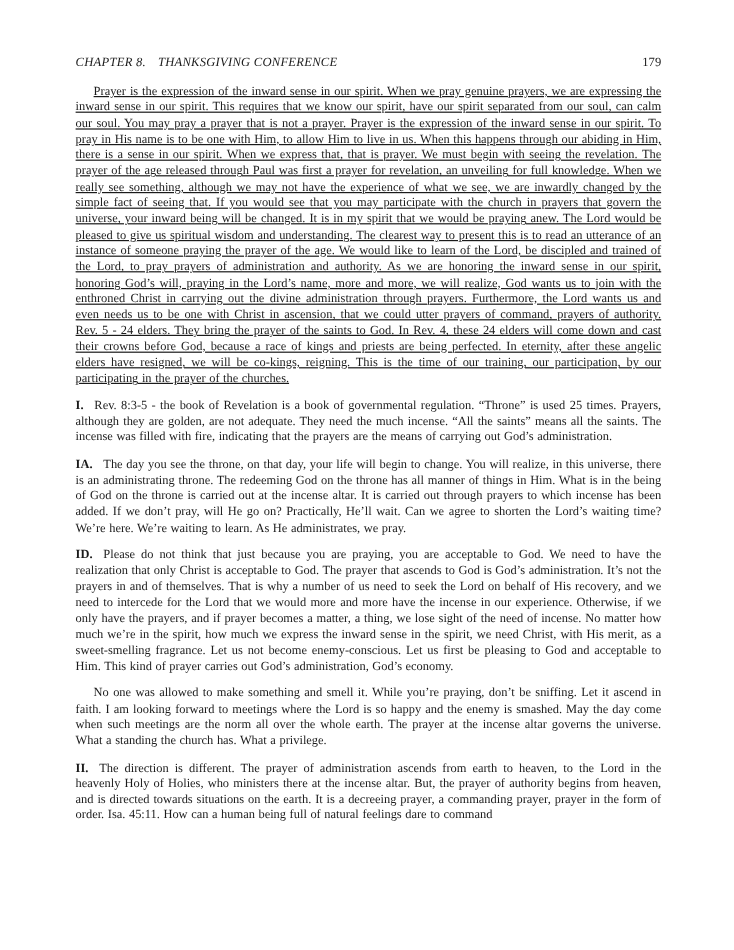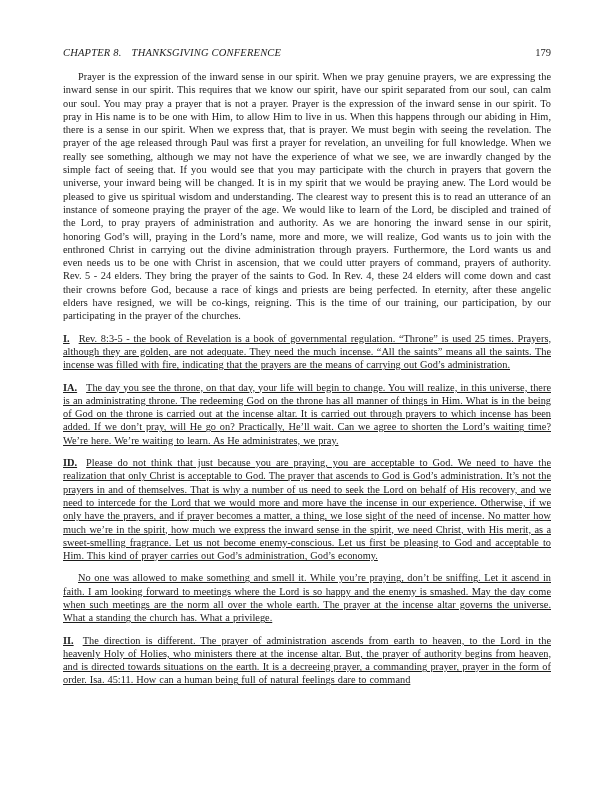--- a/index.html
+++ b/index.html
@@ -47,23 +47,23 @@
   }
   .body-para {
     margin: 9px 0 0 0;
     font-size: 10.35px;
     line-height: 13.3px;
     text-align: justify;
     word-spacing: 0.4px;
   }
   .body-para.first {
     margin-top: 12px;
+    text-decoration: underline;
   }
   .body-para.spaced {
-    text-decoration: underline;
   }
   .body-para.indented {
     text-indent: 15px;
   }
   .para-label {
     font-weight: bold;
   }
   .para-label:not(:empty) {
     margin-right: 9px;
   }

